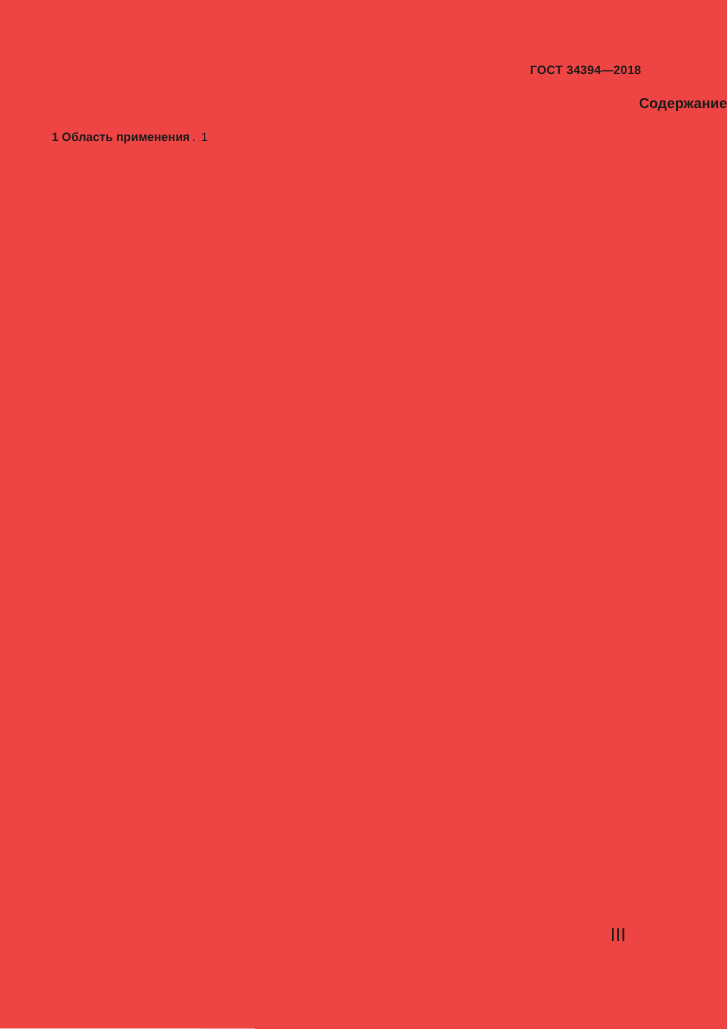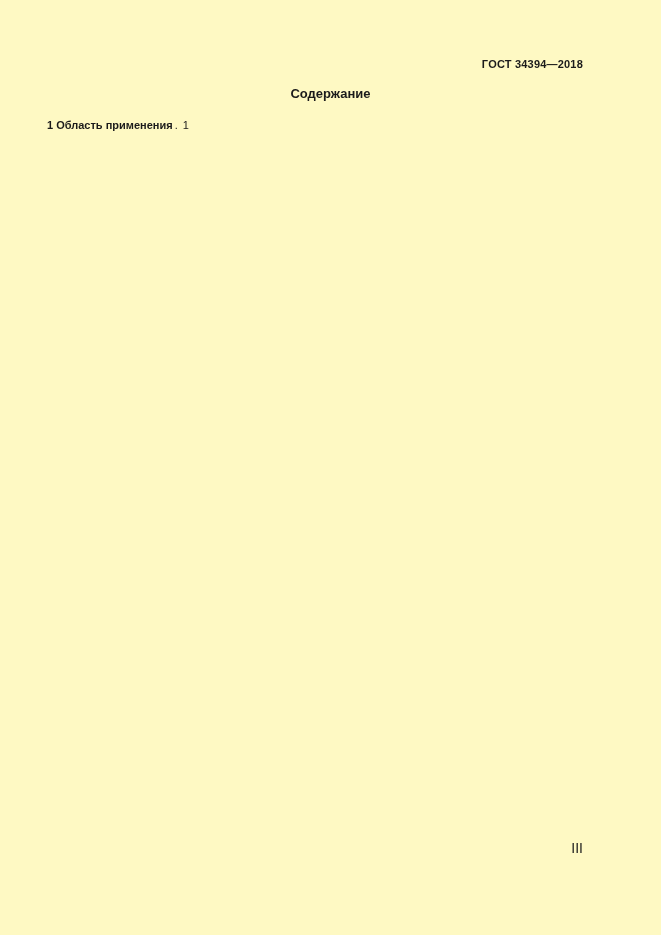--- a/index.html
+++ b/index.html
@@ -10,38 +10,38 @@
   body {
     width: 661px;
     height: 935px;
     font-family: "Liberation Sans", sans-serif;
     color: #1b1b1b;
   }
   .page {
     position: relative;
     width: 661px;
     height: 935px;
-    background: #fef9c3;
+    background: #ef4444;
     overflow: hidden;
   }
   .doc-code {
     position: absolute;
     top: 58px;
     right: 78px;
     font-size: 11px;
     font-weight: bold;
     letter-spacing: 0.2px;
   }
   .title {
     position: absolute;
     top: 86px;
     left: 0;
     width: 100%;
     margin: 0;
-    text-align: center;
+    text-align: right;
     font-size: 13px;
     font-weight: bold;
   }
   .toc {
     position: absolute;
     top: 118px;
     left: 47px;
     right: 78px;
     font-size: 11px;
   }
@@ -69,22 +69,22 @@
     content: "...........................................................................................................................................................";
     letter-spacing: 2.5px;
   }
   .toc-line .pg {
     flex: 0 0 auto;
     white-space: nowrap;
   }
   .footer-page-num {
     position: absolute;
     top: 840px;
-    right: 78px;
-    font-size: 14px;
+    right: 92px;
+    font-size: 17px;
     text-align: center;
   }
 </style>
 </head>
 <body>
 
 <div class="page">
   <div class="doc-code">ГОСТ 34394—2018</div>
 
   <h1 class="title">Содержание</h1>

